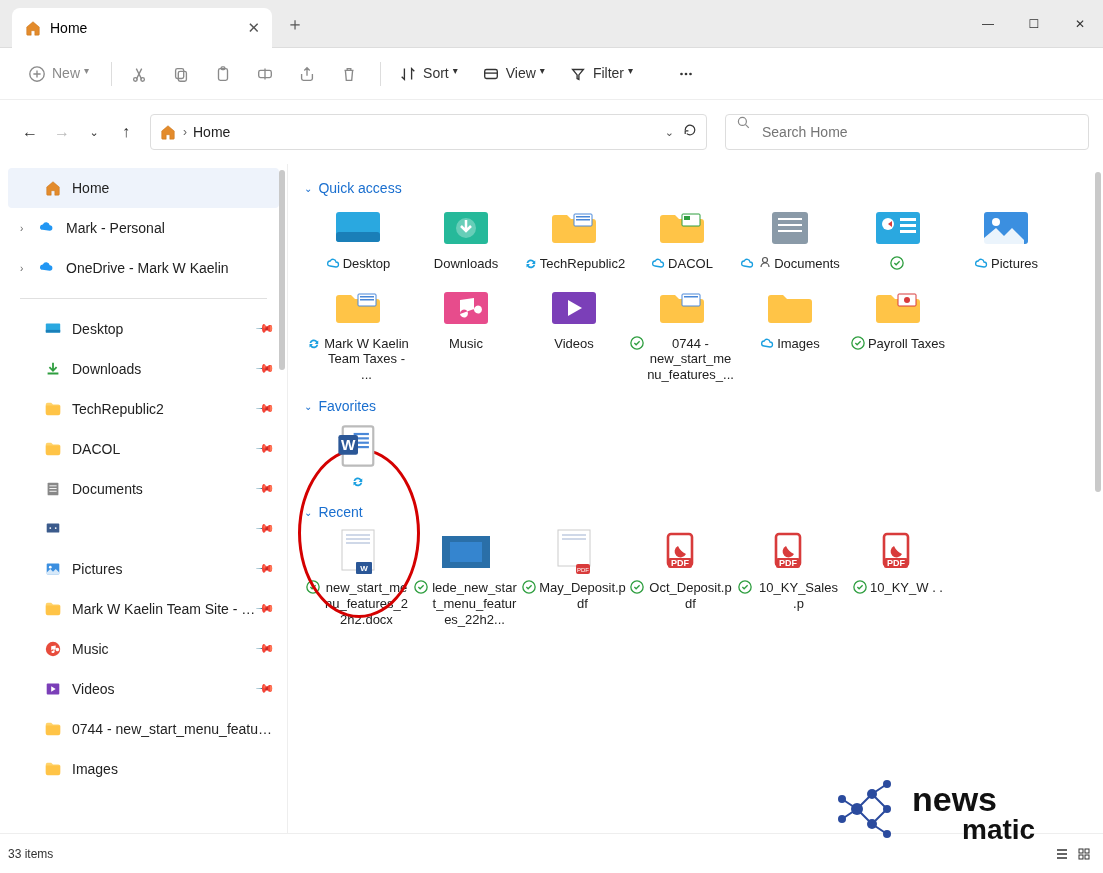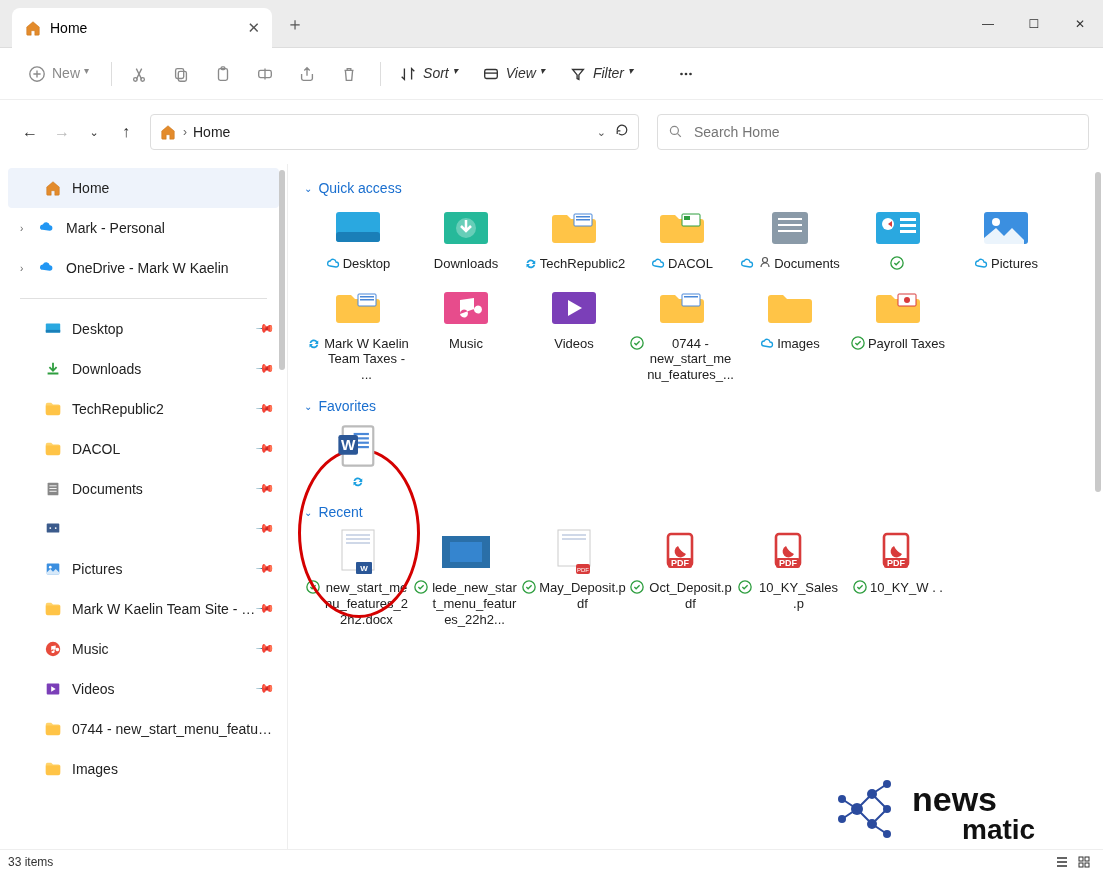--- a/index.html
+++ b/index.html
@@ -10,37 +10,37 @@
 .tab { display: flex; align-items: center; background: #fff; height: 40px; margin: 8px 0 0 12px; padding: 0 12px; border-radius: 8px 8px 0 0; min-width: 260px; max-width: 290px; font-size: 14px; }
 .tab svg { width: 18px; height: 18px; margin-right: 8px; }
 .tab .tab-close { margin-left: auto; color: #555; font-size: 15px; }
 .newtab { margin-left: 14px; color: #555; font-size: 18px; cursor: pointer; }
 .window-controls { margin-left: auto; display: flex; }
 .window-controls div { width: 46px; height: 48px; display: flex; align-items: center; justify-content: center; color: #333; font-size: 12px; }
 
 
 .toolbar { display: flex; align-items: center; height: 52px; background: #fff; padding: 0 18px; border-bottom: 1px solid #eee; }
 .tb-btn { display: flex; padding: 6px 10px; color: #8a8a8a; font-size: 14px; margin-right: 4px; border-radius: 4px; }
-.tb-btn.darker { color: #333; font-style: italic; }
+.tb-btn.darker { color: #333; }
 .tb-sep { width: 1px; height: 24px; background: #ddd; margin: 0 8px; }
 .tb-btn svg { width: 18px; height: 18px; }
 .tb-btn .lbl { margin-left: 6px; }
 .chev { margin-left: 4px; font-size: 10px; }
 
 
 .addr-row { display: flex; align-items: center; height: 64px; background: #fff; padding: 0 14px; }
 .nav-btn { width: 28px; height: 28px; display: flex; align-items: center; justify-content: center; color: #333; margin: 0 2px; }
 .nav-btn.disabled { color: #bbb; }
 .addr-bar { flex: 1; display: flex; align-items: center; height: 36px; border: 1px solid #ddd; border-radius: 4px; margin: 0 8px; padding: 0 8px; }
 .addr-bar .crumb { display: flex; align-items: center; font-size: 14px; color: #222; }
 .addr-bar .chev-r { margin: 0 6px; color: #666; font-size: 12px; }
 .addr-bar svg.home { width: 18px; height: 18px; }
 .addr-tools { margin-left: auto; display: flex; align-items: center; }
 .addr-tools div { margin-left: 8px; color: #555; }
-.search-bar { width: 432px; height: 36px; border: 1px solid #ddd; border-radius: 4px; display: flex; align-items: center; padding: 0 10px; margin-left: 10px; }
+.search-bar { width: 364px; height: 36px; border: 1px solid #ddd; border-radius: 4px; display: flex; padding: 0 10px; margin-left: 10px; }
 .search-bar svg { width: 16px; height: 16px; color: #888; margin-right: 8px; }
 .search-bar input { border: none; outline: none; flex: 1; font-size: 14px; color: #555; }
 
 
 .main { display: flex; height: calc(100% - 48px - 52px - 64px - 24px); background: #fff; }
 
 
 .sidebar { width: 288px; border-right: 1px solid #eee; overflow: hidden; position: relative; padding-top: 4px; }
 .side-item { display: flex; align-items: center; height: 40px; padding: 0 14px 0 24px; font-size: 14px; color: #222; }
 .side-item.top { padding-left: 44px; }
@@ -61,21 +61,21 @@
 .item .icon-wrap { width: 64px; height: 48px; display: flex; align-items: center; justify-content: center; margin-bottom: 4px; position: relative; }
 .item .label-row { display: flex; align-items: flex-start; justify-content: center; font-size: 13px; color: #222; line-height: 1.2; }
 .item .status { margin-right: 3px; flex-shrink:0; }
 .item .label { max-width: 88px; word-break: break-word; }
 .content-scroll { position: absolute; right: 2px; top: 8px; width: 6px; height: 320px; background: #c9c9c9; border-radius: 3px; }
 
 
 .annotate-ellipse { position: absolute; border: 3px solid #d40000; border-radius: 50%; pointer-events: none; }
 
 
-.statusbar { position: absolute; bottom: 0; left: 0; right: 0; height: 24px; background: #fff; border-top: 1px solid #eee; display: flex; align-items: center; font-size: 12px; color: #333; padding: 0 8px; }
+.statusbar { position: absolute; bottom: 0; left: 0; right: 0; height: 40px; background: #fff; border-top: 1px solid #eee; display: flex; align-items: center; font-size: 12px; color: #333; padding: 0 8px; }
 .statusbar .spacer { flex: 1; }
 .statusbar .view-toggle { display: flex; align-items: center; }
 .statusbar .view-toggle div { width: 22px; height: 18px; display: flex; align-items: center; justify-content: center; }
 
 
 .watermark { position: absolute; right: 6px; bottom: 24px; width: 280px; height: 80px; pointer-events: none; }
 
 
 .stat-sync { width:14px; height:14px; }
 .stat-check { width:14px; height:14px; }

